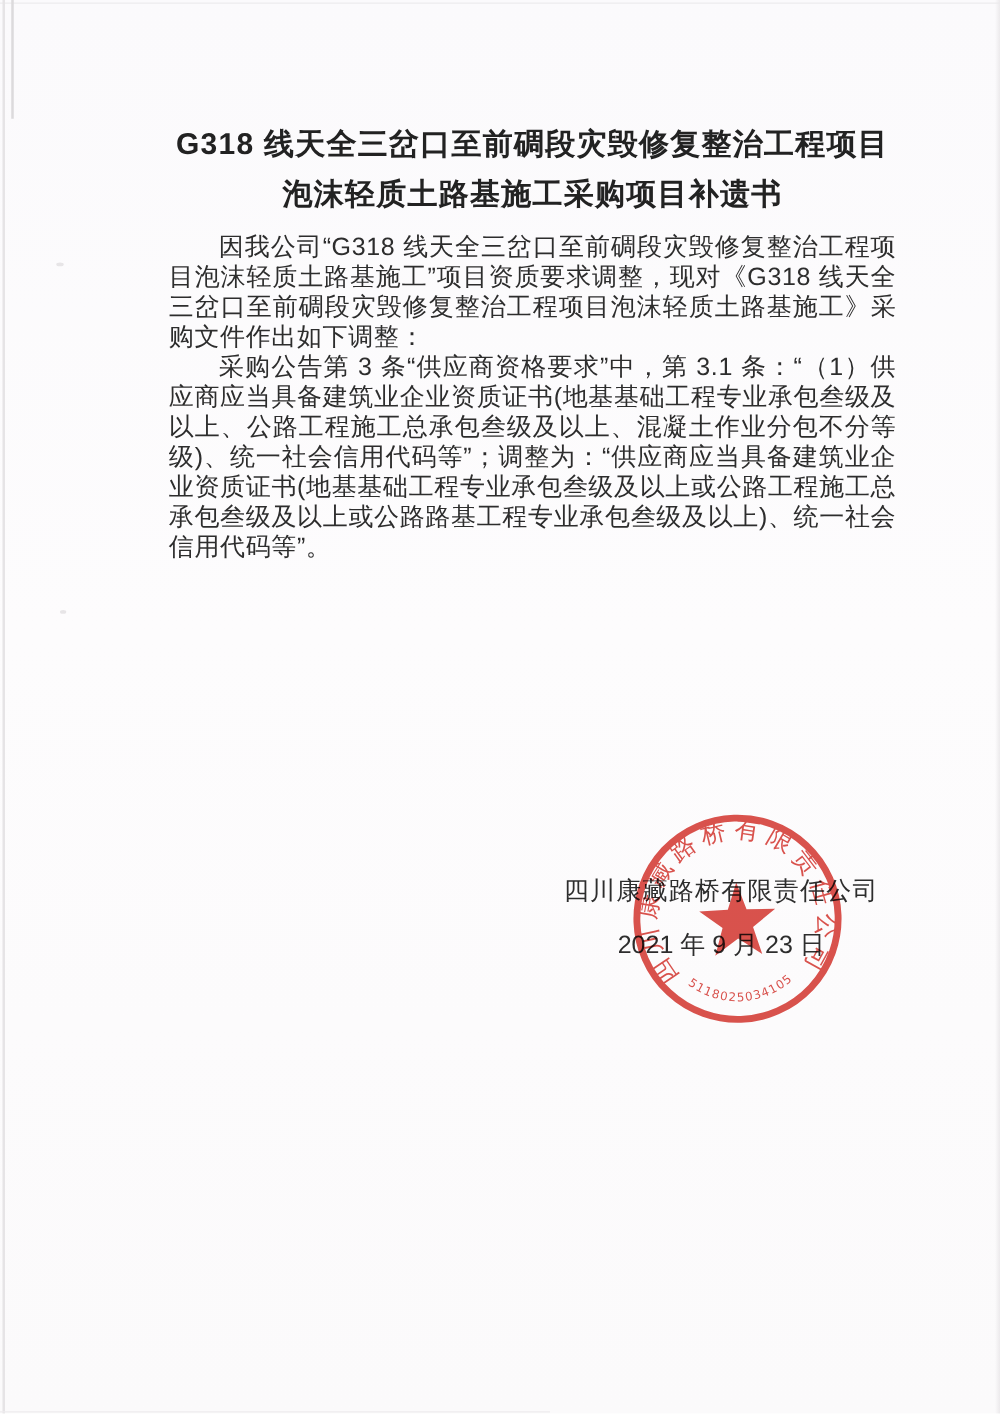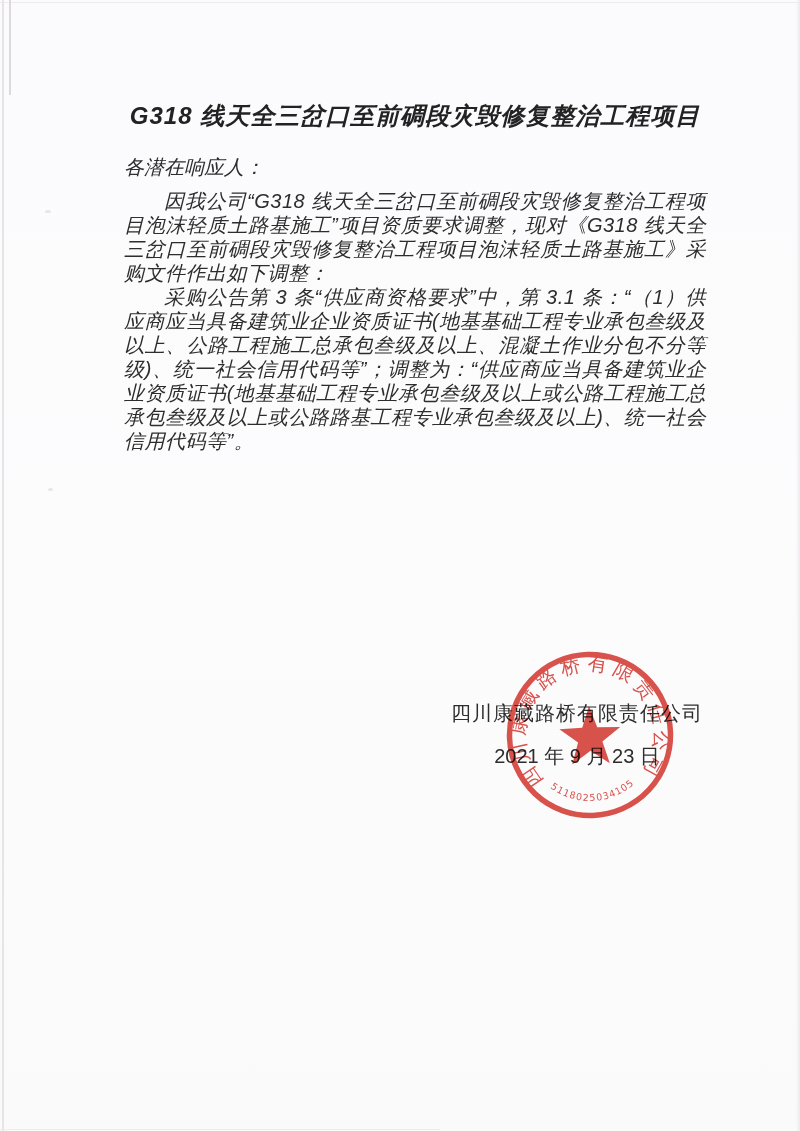--- a/index.html
+++ b/index.html
@@ -20,24 +20,23 @@
   .edge-left2  { left: 9px; top: 0; width: 2px; height: 95px; background: #dcdadc; }
   .edge-right  { right: 0; top: 0; width: 4px; height: 100%;
                  background: linear-gradient(90deg, rgba(0,0,0,0), #eceaec); }
   .edge-bottom { bottom: 1px; left: 0; width: 55%; height: 1px; background: #eeecee; }
   .speck { position: absolute; background: #e7e5e7; border-radius: 50%; }
   .speck-1 { left: 45px; top: 210px; width: 6px; height: 3px; }
   .speck-2 { left: 48px; top: 488px; width: 5px; height: 3px; }
 
   .content {
     position: absolute;
-    left: 124px;
+    left: 135px;
     top: 96px;
     width: 582px;
-    font-style: italic;
   }
   .title {
     margin: 0 0 10px 0;
     text-align: center;
     font-size: 24px;
     font-weight: 700;
     line-height: 40px;
     color: #222222;
     letter-spacing: 1px;
   }
@@ -91,22 +90,22 @@
   <div class="edge edge-left"></div>
   <div class="edge edge-left2"></div>
   <div class="edge edge-right"></div>
   <div class="edge edge-bottom"></div>
   <div class="speck speck-1"></div>
   <div class="speck speck-2"></div>
 
   <div class="content">
     <h1 class="title">
       <span class="title-line">G318 线天全三岔口至前碉段灾毁修复整治工程项目</span>
+      <span class="title-line">泡沫轻质土路基施工采购项目补遗书</span>
     </h1>
-    <p class="salutation">各潜在响应人：</p>
     <p class="para">因我公司“G318 线天全三岔口至前碉段灾毁修复整治工程项目泡沫轻质土路基施工”项目资质要求调整，现对《G318 线天全三岔口至前碉段灾毁修复整治工程项目泡沫轻质土路基施工》采购文件作出如下调整：</p>
     <p class="para">采购公告第 3 条“供应商资格要求”中，第 3.1 条：“（1）供应商应当具备建筑业企业资质证书(地基基础工程专业承包叁级及以上、公路工程施工总承包叁级及以上、混凝土作业分包不分等级)、统一社会信用代码等”；调整为：“供应商应当具备建筑业企业资质证书(地基基础工程专业承包叁级及以上或公路工程施工总承包叁级及以上或公路路基工程专业承包叁级及以上)、统一社会信用代码等”。</p>
   </div>
 
   <div class="signature">
     <div class="company">四川康藏路桥有限责任公司</div>
     <div class="date">2021 年 9 月 23 日</div>
   </div>
 
   <svg class="seal" viewBox="0 0 170 170" xmlns="http://www.w3.org/2000/svg">

